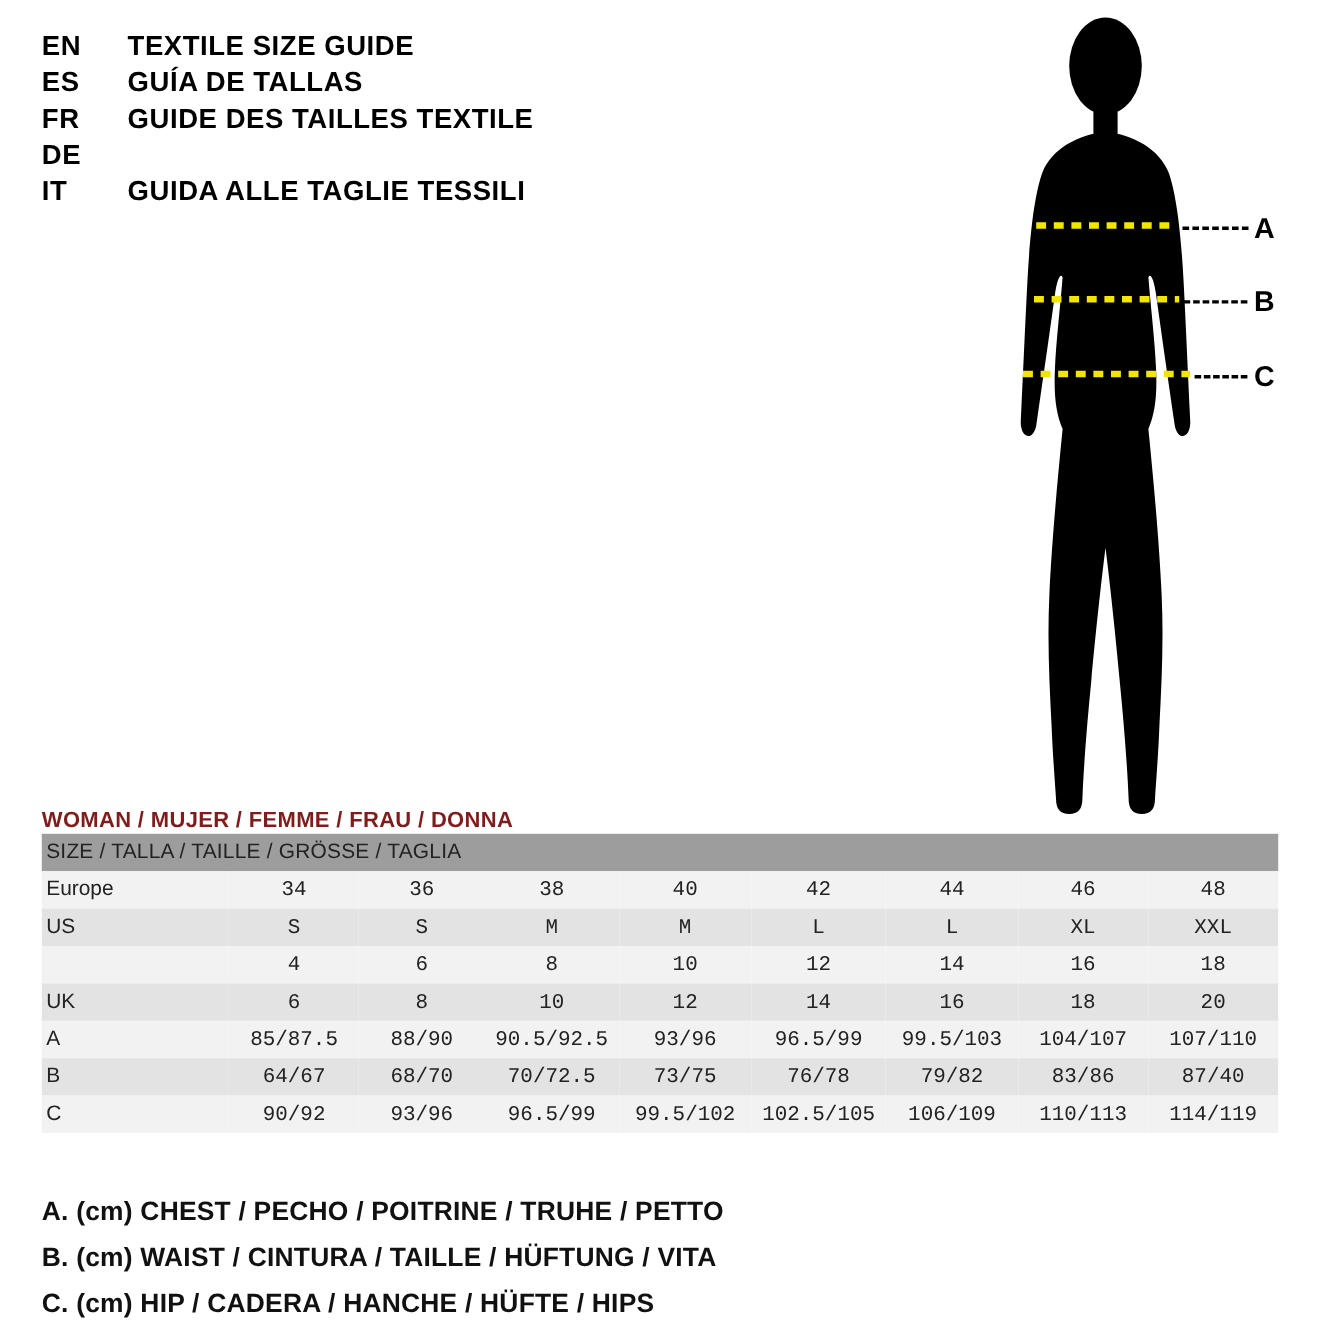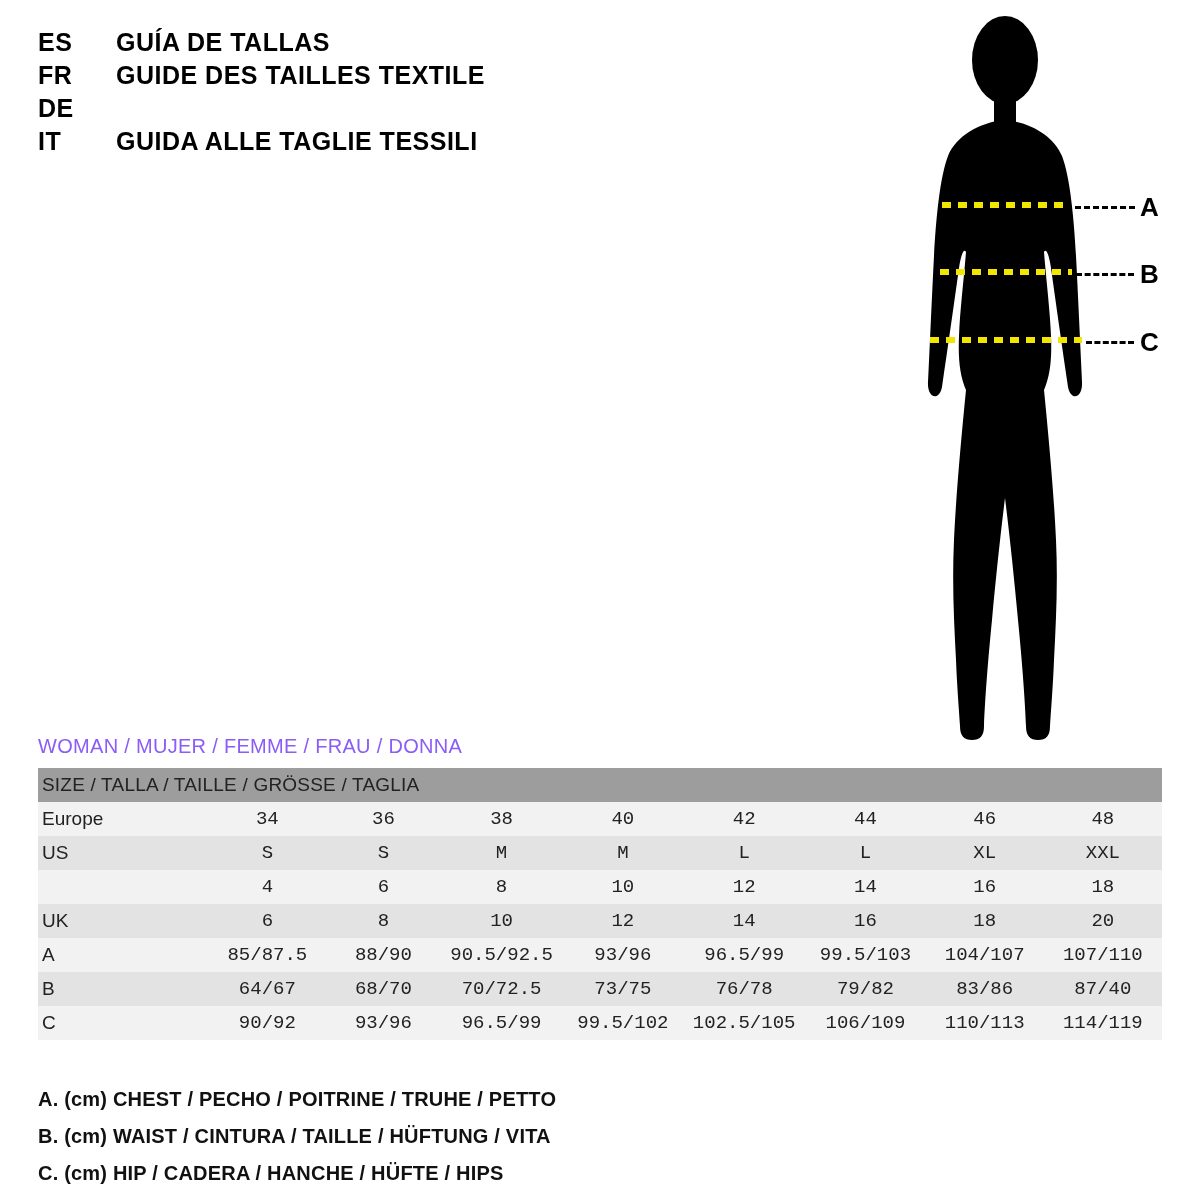--- a/index.html
+++ b/index.html
@@ -70,24 +70,24 @@
 
   
   .table-section {
     position: absolute;
     left: 38px;
     top: 735px;
     width: 1124px;
   }
   .woman-label {
     font-size: 20px;
-    font-weight: normal;
+    font-weight: bold;
     letter-spacing: 0.3px;
-    margin-bottom: 10px;
-    color: #8b5cf6;
+    margin-bottom: 0;
+    color: #7f1d1d;
   }
   table.size-table {
     border-collapse: collapse;
     width: 1124px;
     font-size: 19px;
   }
   table.size-table td {
     padding: 6px 4px;
     color: #222;
   }
@@ -113,32 +113,36 @@
   }
 
   
   .legend {
     position: absolute;
     left: 38px;
     top: 1088px;
     width: 900px;
   }
   .legend-line {
-    font-size: 20px;
+    font-size: 24px;
     font-weight: bold;
     letter-spacing: 0.2px;
     color: #111;
     margin-bottom: 14px;
     white-space: nowrap;
   }
 </style>
 </head>
 <body>
 
 <div class="titles">
+  <div class="title-row">
+    <div class="title-lang">EN</div>
+    <div class="title-text">TEXTILE SIZE GUIDE</div>
+  </div>
   <div class="title-row">
     <div class="title-lang">ES</div>
     <div class="title-text">GUÍA DE TALLAS</div>
   </div>
   <div class="title-row">
     <div class="title-lang">FR</div>
     <div class="title-text">GUIDE DES TAILLES TEXTILE</div>
   </div>
   <div class="title-row">
     <div class="title-lang">DE</div>

